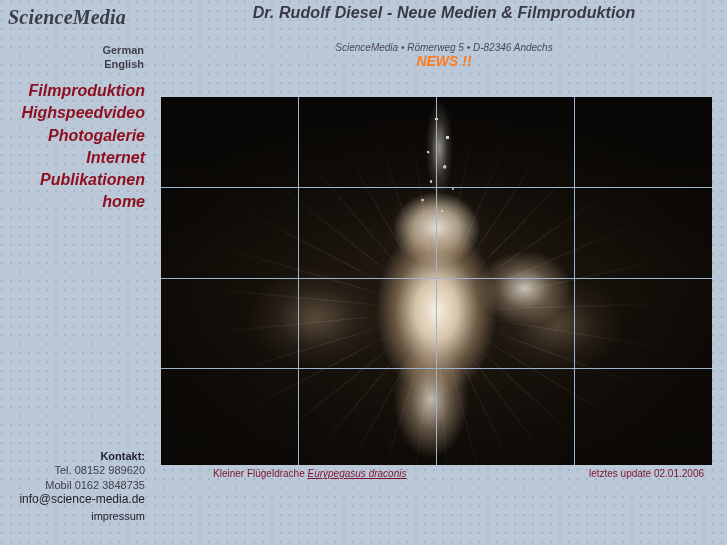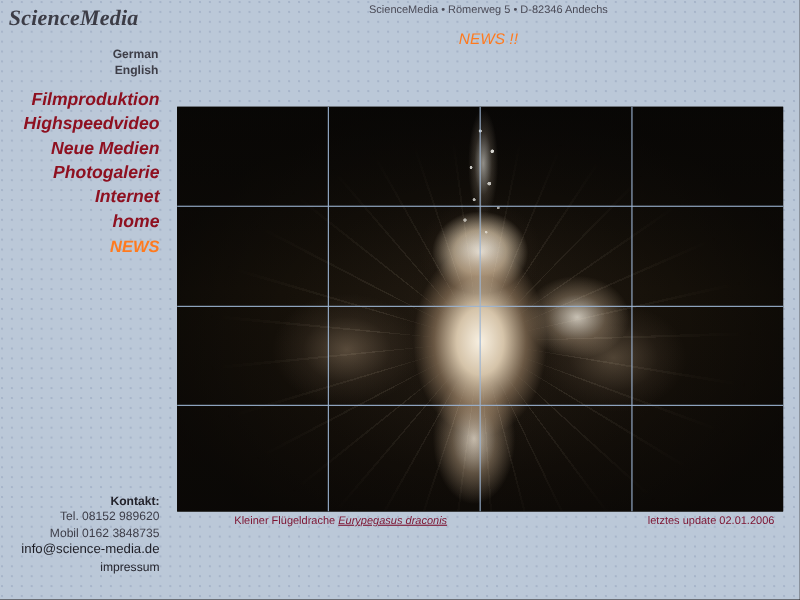--- a/index.html
+++ b/index.html
@@ -118,29 +118,30 @@
   #header-title {
     margin-top: 4px;
     font-size: 16px;
     font-weight: bold;
     font-style: italic;
     color: #3a3a46;
     letter-spacing: 0.1px;
     white-space: nowrap;
   }
   #header-subtitle {
-    margin-top: 4px;
+    margin-top: 20px;
     font-size: 10px;
     color: #4a4a56;
     white-space: nowrap;
+    font-style: italic;
   }
   #news-banner {
-    margin-top: 12px;
+    margin-top: 0;
     font-size: 14px;
-    font-weight: normal;
+    font-weight: bold;
     font-style: italic;
     color: #ff7a1e;
   }
   #browser-notice {
     margin-top: 10px;
     font-size: 10px;
     font-weight: bold;
     color: #7c1230;
     white-space: nowrap;
   }
@@ -261,38 +262,38 @@
   <div id="brand-logo">ScienceMedia</div>
 
   <nav id="language-nav">
     <a class="lang-item" href="#">German</a>
     <a class="lang-item" href="#">English</a>
   </nav>
 
   <nav id="main-nav">
     <a class="nav-item" href="#">Filmproduktion</a>
     <a class="nav-item" href="#">Highspeedvideo</a>
-    <a class="nav-item" href="#">Neue Medien</a>
     <a class="nav-item" href="#">Photogalerie</a>
     <a class="nav-item" href="#">Internet</a>
+    <a class="nav-item" href="#">Publikationen</a>
     <a class="nav-item" href="#">home</a>
-    <a class="nav-item nav-news" href="#">NEWS</a>
   </nav>
 
   <div id="contact-block">
     <span class="contact-line contact-heading">Kontakt:</span>
     <span class="contact-line">Tel. 08152 989620</span>
     <span class="contact-line">Mobil 0162 3848735</span>
     <a class="contact-line contact-email" href="#">info@science-media.de</a>
     <a class="contact-line contact-impressum" href="#">impressum</a>
   </div>
 
 </div>
 
 <div id="site-header">
+  <div id="header-title">Dr. Rudolf Diesel  -  Neue Medien &amp; Filmproduktion</div>
   <div id="header-subtitle">ScienceMedia • Römerweg 5 • D-82346 Andechs</div>
   <div id="news-banner">NEWS !!</div>
 </div>
 
 <div id="feature-image">
   <div class="photo"></div>
   <div class="rays"></div>
   <div class="bubbles"></div>
   <div class="grid-overlay">
     <div class="gline-v" style="left:137px;"></div>

